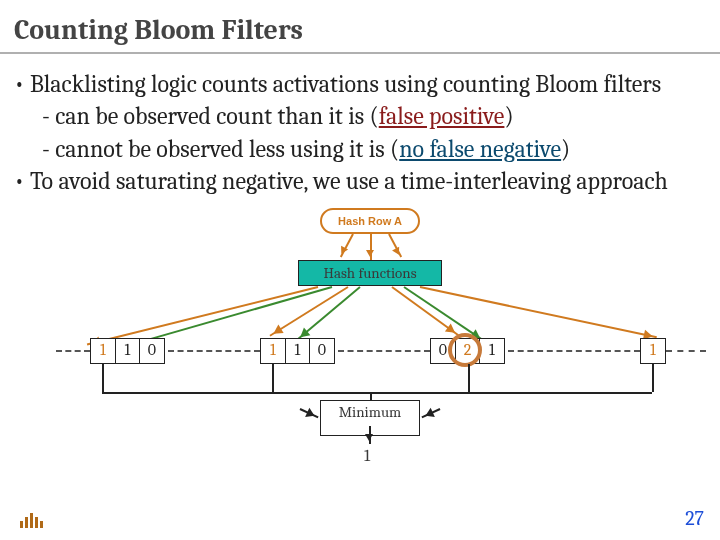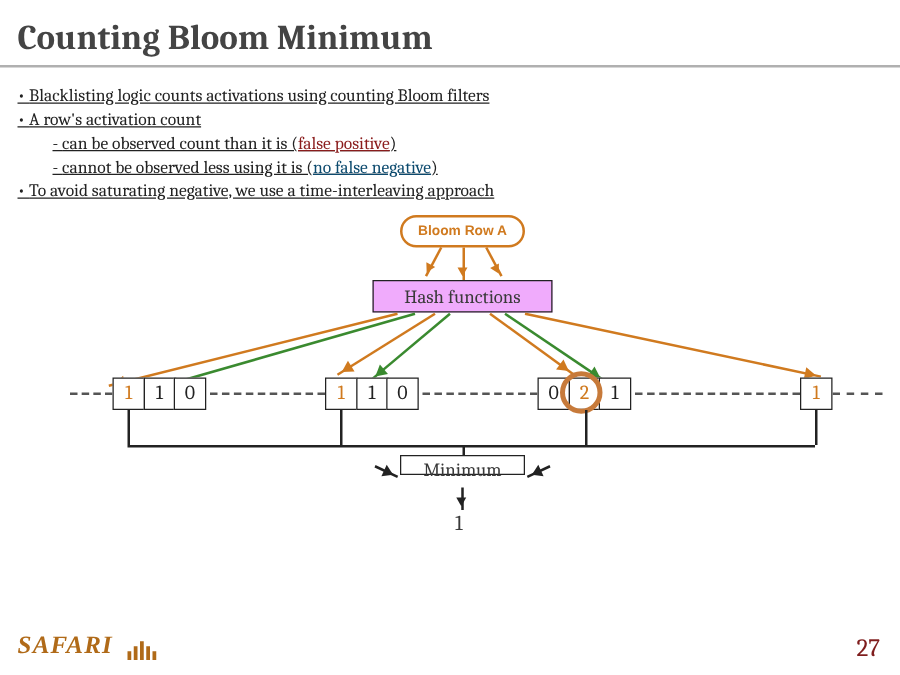--- a/index.html
+++ b/index.html
@@ -8,42 +8,42 @@
     font-family: Cambria, Georgia, serif;
     background: #fff; color: #3a3a3a;
     position: relative;
   }
   .title {
     font-size: 28px; font-weight: bold;
     color: #444; padding: 14px 14px 6px 14px;
     border-bottom: 2px solid #b0b0b0;
     margin-bottom: 14px;
   }
-  .bullets { padding: 0 14px 0 14px; font-size: 14px; line-height: 1.35; color: #222; text-decoration: underline; }
+  .bullets { padding: 0 14px 0 14px; font-size: 24px; line-height: 1.35; color: #222; }
   .bullets ul { list-style: none; }
   .bullets > ul > li::before { content: "• "; }
   .bullets .sub { padding-left: 28px; }
   .bullets .sub li::before { content: "- "; }
   .fp { color: #8a1c1c; }
   .nfg { color: #0c4a6e; }
   .u { text-decoration: underline; }
 
   .diagram { position: relative; width: 720px; height: 280px; margin-top: 4px; }
 
   .test-row {
     position: absolute; left: 320px; top: 6px;
     width: 100px; height: 26px;
     border: 2px solid #d07a1f; border-radius: 14px;
     background: #fff; color: #d07a1f;
     font: bold 11px/22px Arial, sans-serif; text-align: center;
   }
   .hash-box {
     position: absolute; left: 298px; top: 58px;
     width: 144px; height: 26px;
-    border: 1.5px solid #222; background: #f0abfc;
+    border: 1.5px solid #222; background: #14b8a6;
     font: 15px/24px Cambria, serif; text-align: center;
   }
 
   
   .rail { position:absolute; top:148px; height:2px; border-top:2px dashed #555; }
 
   .grp { position: absolute; top: 136px; display: flex; }
   .cell {
     width: 26px; height: 26px;
     border: 1.5px solid #222; background: #fff;
@@ -75,66 +75,65 @@
   }
   .ogn { background:#d07a1f; color:#d07a1f; }
   .grn { background:#3a8a2f; color:#3a8a2f; }
 
   
   .fan { position:absolute; width:2px; height:26px; background:#d07a1f; }
   .fan::after{content:"";position:absolute;left:-4px;bottom:-1px;border:4px solid transparent;border-top:7px solid #d07a1f;}
 
   .min-box {
     position: absolute; left: 320px; top: 198px;
-    width: 100px; height: 16px;
+    width: 100px; height: 36px;
     border: 1.5px solid #222; background:#fff;
     font: 15px/22px Cambria, serif; text-align:center;
   }
   .min-val {
     position:absolute; left: 364px; top: 244px;
     font: 17px Cambria, serif;
   }
   .min-arr { position:absolute; left: 369px; top:224px; width:2px; height:18px; background:#222;}
   .min-arr::after{content:"";position:absolute;left:-4px;bottom:-1px;border:4px solid transparent;border-top:7px solid #222;}
 
   
   .down { position:absolute; width:2px; background:#222; }
   .hz   { position:absolute; height:2px; background:#222; }
   .hd::after{content:"";position:absolute;right:-1px;top:-4px;border:5px solid transparent;border-left:8px solid #222;}
   .hdL::after{content:"";position:absolute;left:-1px;top:-4px;border:5px solid transparent;border-right:8px solid #222;}
 
-  .page-num { position:absolute; right:16px; bottom:10px; color:#7f1d1d; font: 20px Cambria, serif; text-align: right;}
+  .page-num { position:absolute; right:16px; bottom:10px; color:#1d4ed8; font: 20px Cambria, serif; text-align: right;}
   .logo { position:absolute; left:14px; bottom:12px; font: italic bold 20px Georgia, serif; color:#b06a18; letter-spacing:1px;}
   .logo .bars { display:inline-block; margin-left:4px; }
   .logo .bars span{ display:inline-block; width:3px; background:#b06a18; margin-left:2px; vertical-align:bottom;}
 </style>
 </head>
 <body>
 
-<div class="title">Counting Bloom Minimum</div>
+<div class="title">Counting Bloom Filters</div>
 
 <div class="bullets">
   <ul>
     <li>Blacklisting logic counts activations using counting Bloom filters</li>
-    <li>A row's activation count</li>
     <ul class="sub">
       <li>
         <span>can be observed count than it is (</span><span class="fp u">false positive</span><span>)</span>
       </li>
       <li>
         <span>cannot be observed less using it is (</span><span class="nfg u">no false negative</span><span>)</span>
       </li>
     </ul>
     <li>To avoid saturating negative, we use a time-interleaving approach</li>
   </ul>
 </div>
 
 <div class="diagram">
 
-  <div class="test-row">Bloom Row A</div>
+  <div class="test-row">Hash Row A</div>
   <div class="fan" style="left:352px; top:32px; transform:rotate(28deg); transform-origin:top;"></div>
   <div class="fan" style="left:370px; top:32px;"></div>
   <div class="fan" style="left:388px; top:32px; transform:rotate(-28deg); transform-origin:top;"></div>
 
   <div class="hash-box">Hash functions</div>
 
   <div class="aline ogn" style="left:318px; top:84px; width:238px; transform:rotate(166deg);"></div>
   <div class="aline grn" style="left:332px; top:84px; width:220px; transform:rotate(164deg);"></div>
 
   <div class="aline ogn" style="left:348px; top:84px; width:92px;  transform:rotate(148deg);"></div>
@@ -180,18 +179,17 @@
   <div class="hz hd" style="left:300px; top:206px; width:20px; transform:rotate(25deg); transform-origin:left;"></div>
   <div class="hz hdL" style="left:420px; top:206px; width:20px; transform:rotate(-25deg); transform-origin:right;"></div>
   <div class="down" style="left:370px; top:190px; height:8px;"></div>
 
   <div class="min-box">Minimum</div>
   <div class="min-arr"></div>
   <div class="min-val">1</div>
 </div>
 
 <div class="logo">
-  <span>SAFARI</span>
   <span class="bars">
     <span style="height:7px"></span><span style="height:11px"></span><span style="height:15px"></span><span style="height:11px"></span><span style="height:7px"></span>
   </span>
 </div>
 <div class="page-num">27</div>
 
 </body></html>

